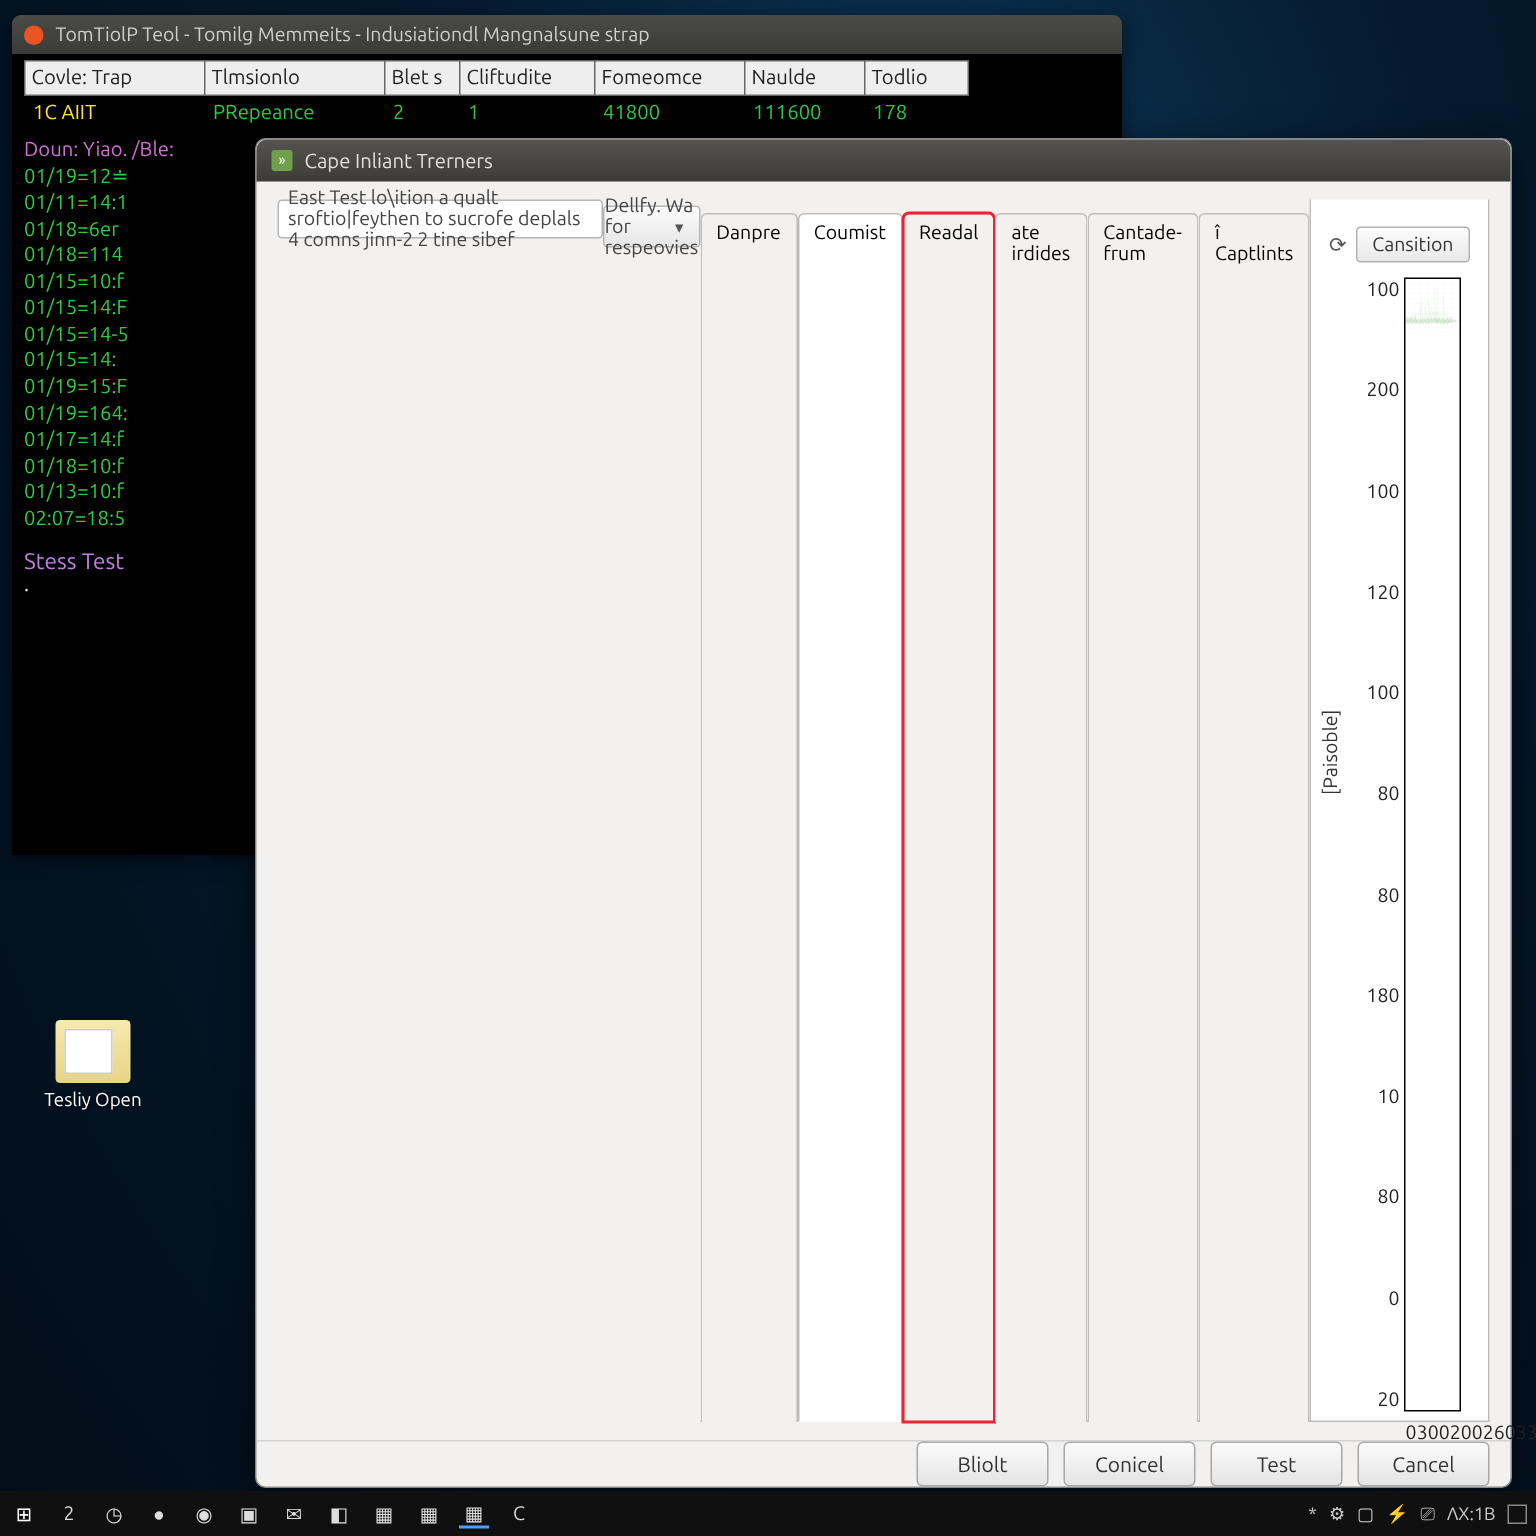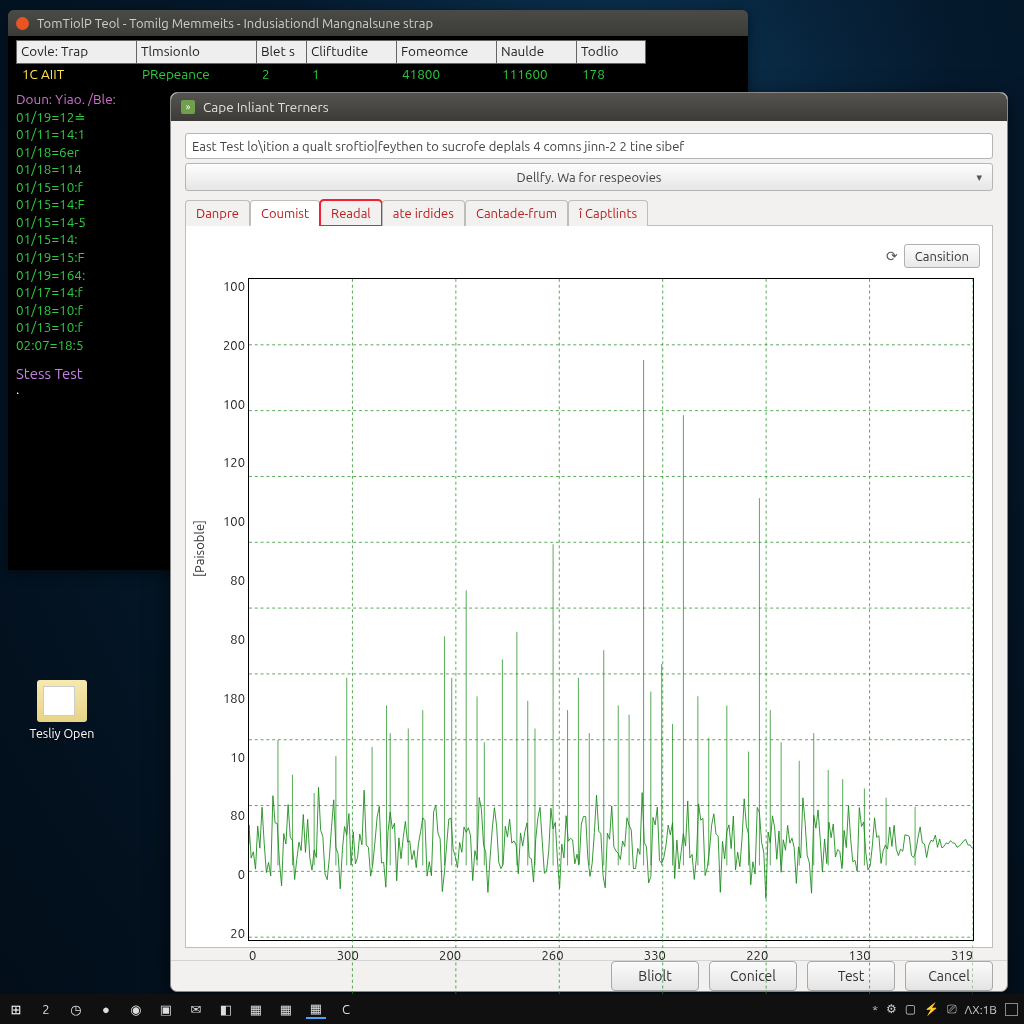--- a/index.html
+++ b/index.html
@@ -18,27 +18,27 @@
 .data-row span:first-child { color:#fde047; }
 .term-line { color:#d070d0; }
 .term-log { color:#2ecc40; }
 .stess { color:#c080e0; margin-top:10px; font-size:15px; }
 .cursor { color:#fff; }
 
 
 .dlg-win { position:absolute; left:170px; top:92px; width:838px; height:900px; background:#f2f1f0; border:1px solid #888; border-radius:7px; box-shadow:0 6px 24px rgba(0,0,0,.6); display:flex; flex-direction:column; }
 .dlg-title { height:28px; background:linear-gradient(#54534f,#3c3b38); color:#e0dfdc; font-size:13.5px; display:flex; align-items:center; padding:0 10px; border-radius:7px 7px 0 0; gap:8px; }
 .dlg-title .ic { width:14px; height:14px; background:#6fa04c; border-radius:2px; font-size:10px; line-height:14px; text-align:center; color:#fff; }
-.dlg-content { padding:12px 14px; flex:1; display:flex; flex-direction:column; }
+.dlg-content { padding:12px 14px; flex:1; display:flex; flex-direction:row; }
 .dlg-field { border:1px solid #b5b5b5; border-radius:3px; height:26px; padding:2px 6px; font-size:13px; color:#444; background:#fff; display:flex; align-items:center; }
 .dlg-combo { border:1px solid #b5b5b5; border-radius:3px; height:28px; margin-top:4px; background:linear-gradient(#fdfdfd,#e6e6e6); display:flex; align-items:center; justify-content:center; position:relative; font-size:13px; color:#444; }
 .dlg-combo::after { content:"▾"; position:absolute; right:10px; font-size:11px; color:#555; }
 
 .tabs { display:flex; margin-top:8px; border-bottom:1px solid #bdbdbd; }
-.tab { padding:5px 10px; font-size:13px; color:#b91c1c; border:1px solid #bdbdbd; border-bottom:none; margin-right:0; background:#f2f1f0; border-radius:4px 4px 0 0; position:relative; top:1px; }
+.tab { padding:5px 10px; font-size:13px; color:#000000; border:1px solid #bdbdbd; border-bottom:none; margin-right:0; background:#f2f1f0; border-radius:4px 4px 0 0; position:relative; top:1px; }
 .tab.active { background:#fff; border-bottom:1px solid #fff; }
 .tab.hl { outline:2px solid #e23; outline-offset:-1px; }
 
 .chart-area { flex:1; background:#fff; border:1px solid #bdbdbd; border-top:none; padding:18px 12px 6px; position:relative; display:flex; flex-direction:column; }
 .chart-top { display:flex; justify-content:flex-end; align-items:center; gap:6px; margin-bottom:4px; }
 .refresh-ic { font-size:14px; color:#555; }
 .btn-small { border:1px solid #b0b0b0; border-radius:3px; background:linear-gradient(#fdfdfd,#e8e8e8); padding:4px 10px; font-size:13px; color:#333; }
 
 .plot { flex:1; position:relative; border:1px solid #000; margin:6px 6px 0 50px; }
 .yticks { position:absolute; left:-44px; top:0; bottom:0; width:40px; display:flex; flex-direction:column; justify-content:space-between; text-align:right; font-size:13px; color:#222; }

